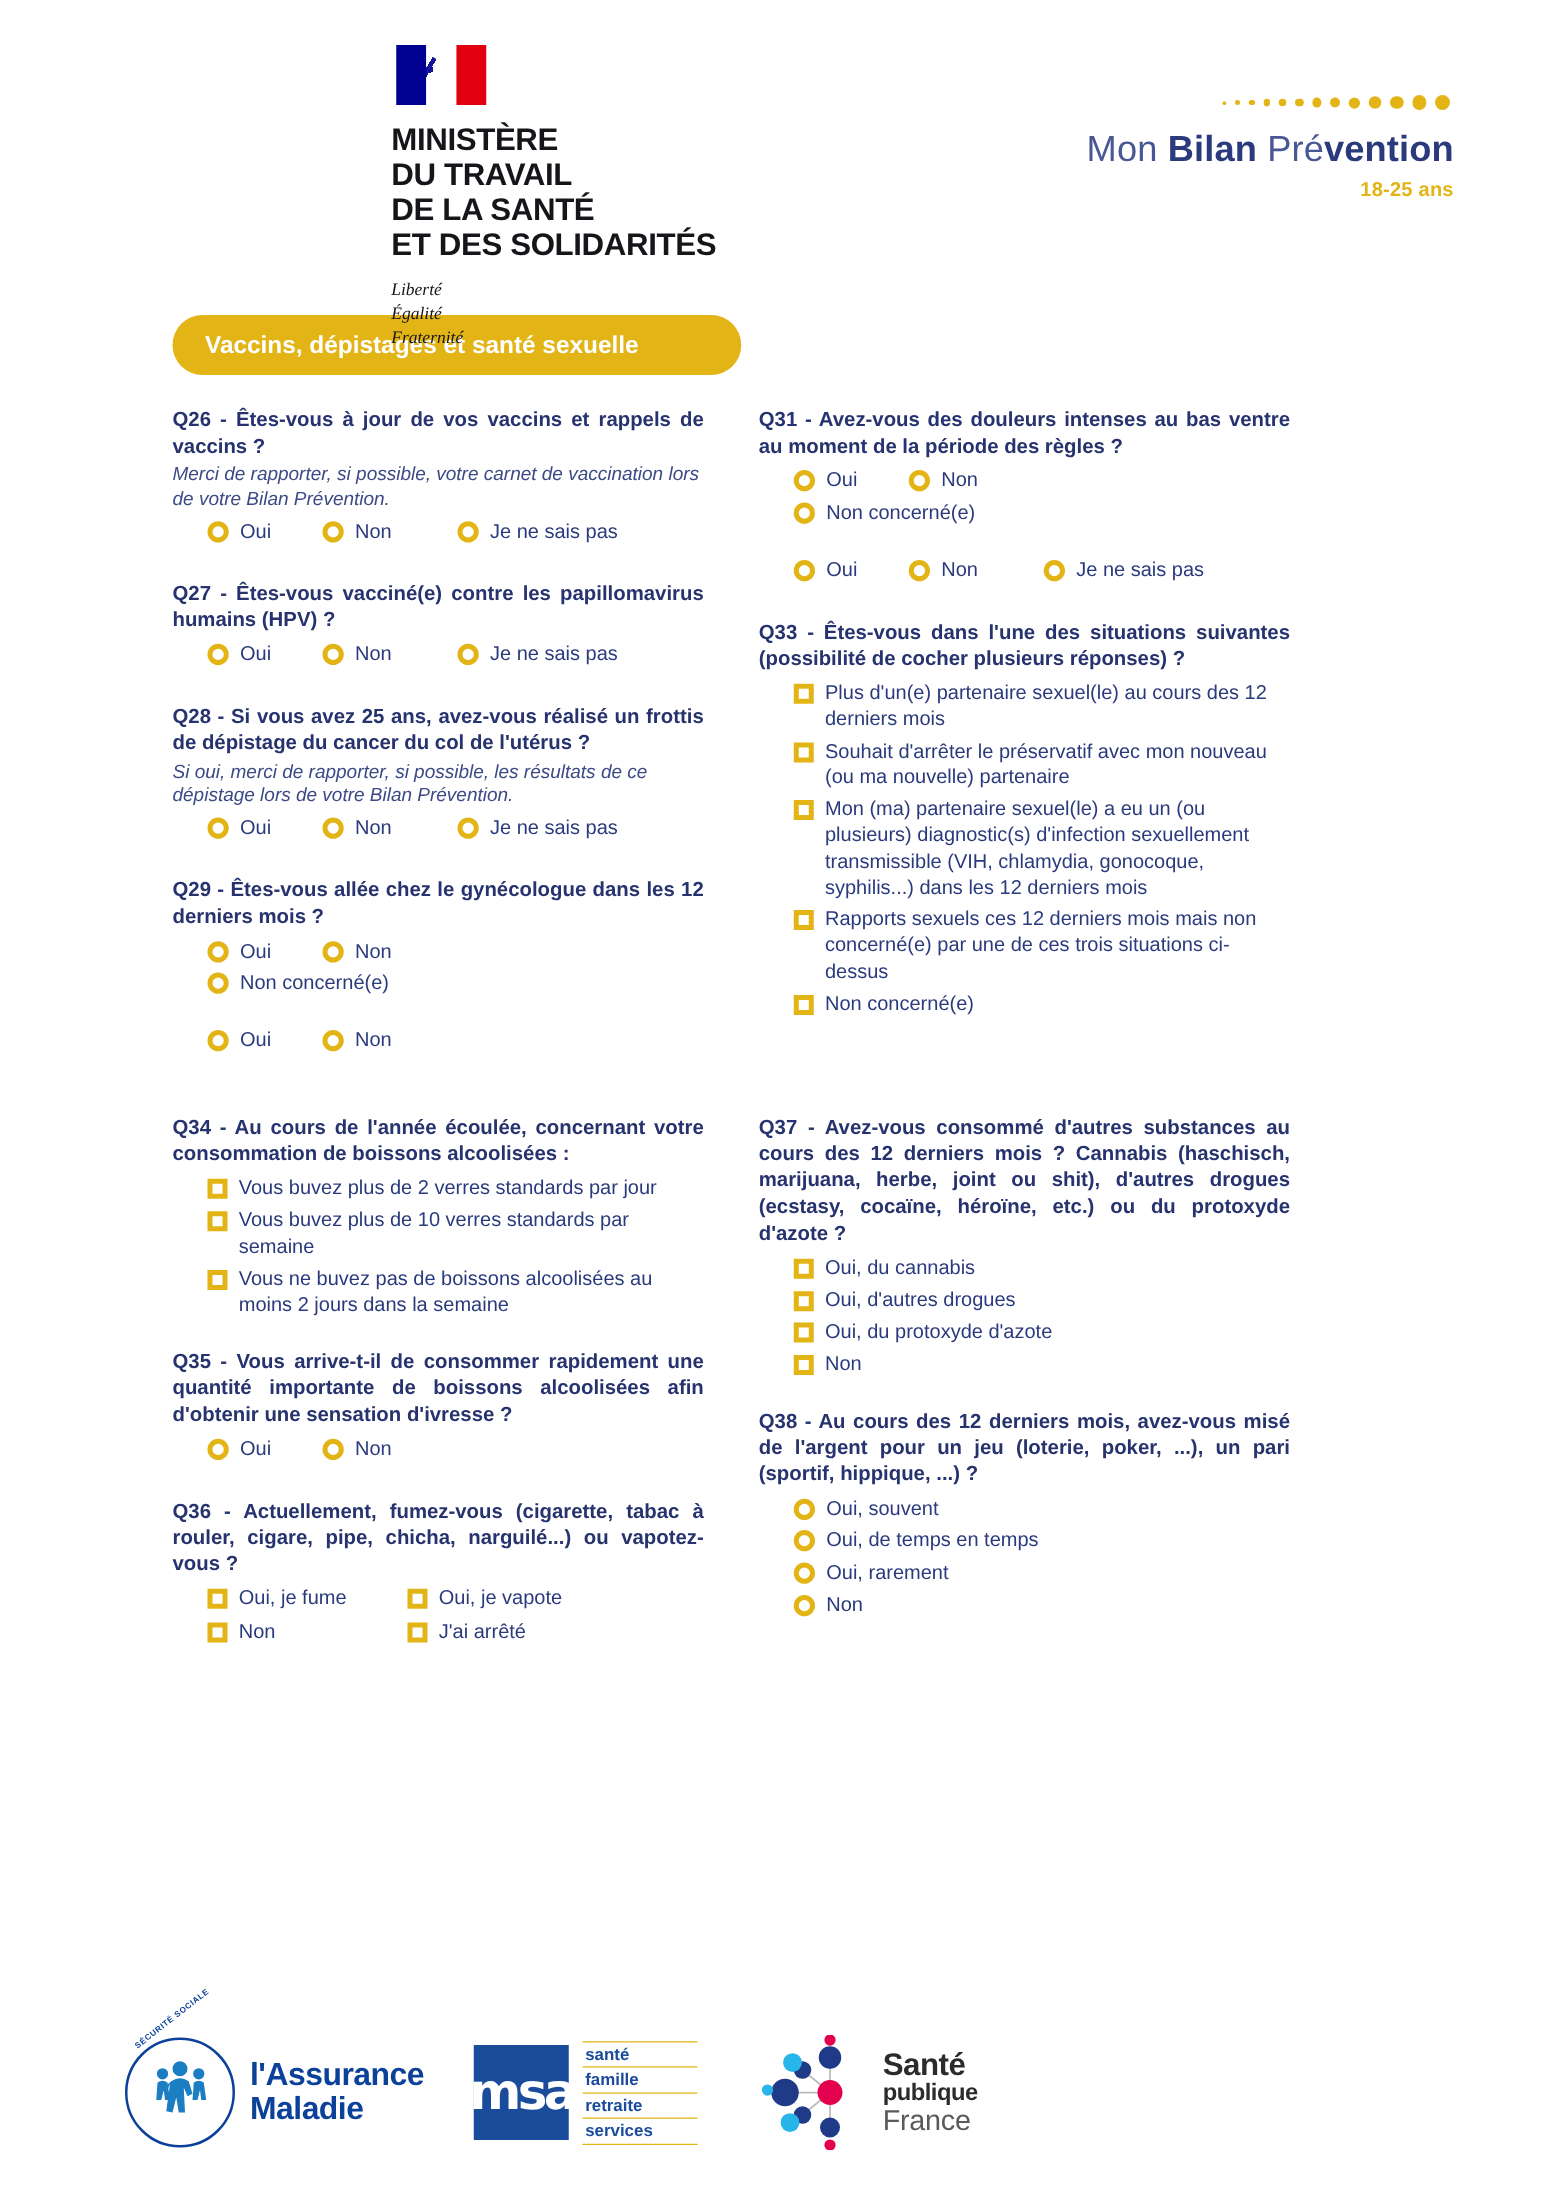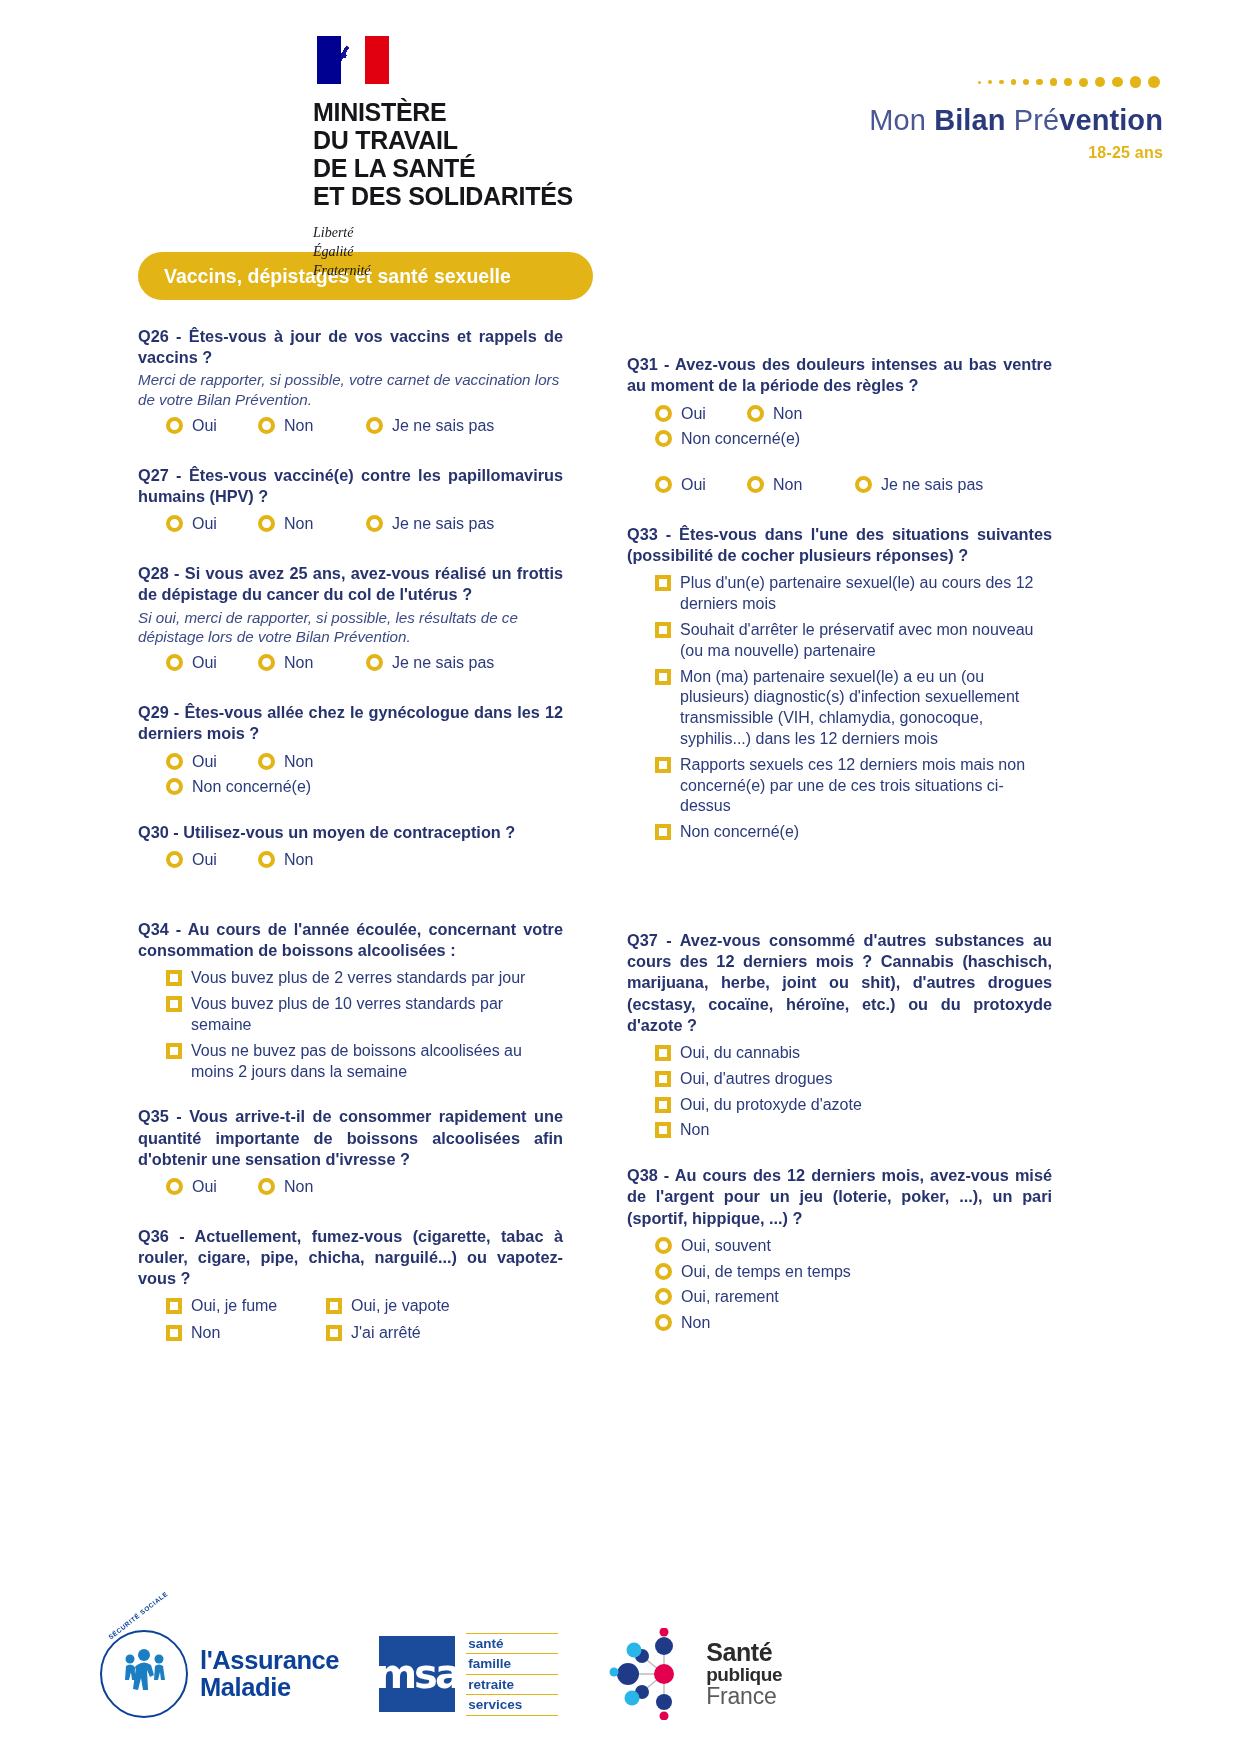--- a/index.html
+++ b/index.html
@@ -128,24 +128,23 @@
     height:46px;
     padding:0 26px;
     font-size:18.5px;
     margin:0 0 0 52px;
     width:960px;
     letter-spacing:-0.1px;
   }
 
   .columns{
     display:flex;
-    gap:64px;
+    gap:44px;
     margin-top:26px;
     padding-left:52px;
-    align-items:center;
   }
   .col{width:425px;}
 
   .q{
     margin-bottom:0;
   }
   .q + .q{margin-top:24px;}
   .q-title{
     font-weight:700;
     font-size:16.3px;
@@ -388,21 +387,20 @@
                 <span class="opt-label">Non</span>
               </div>
             </div>
             <div class="opt">
               <span class="radio"></span>
               <span class="opt-label">Non concerné(e)</span>
             </div>
           </div>
         </div>
         <div class="q">
-          <p class="q-title justify">Q30 - Utilisez-vous un moyen de contraception ?</p>
           <div class="opts inline">
             <div class="opt" style="width: 92px;">
               <span class="radio"></span>
               <span class="opt-label">Oui</span>
             </div>
             <div class="opt" style="width: 108px;">
               <span class="radio"></span>
               <span class="opt-label">Non</span>
             </div>
           </div>

